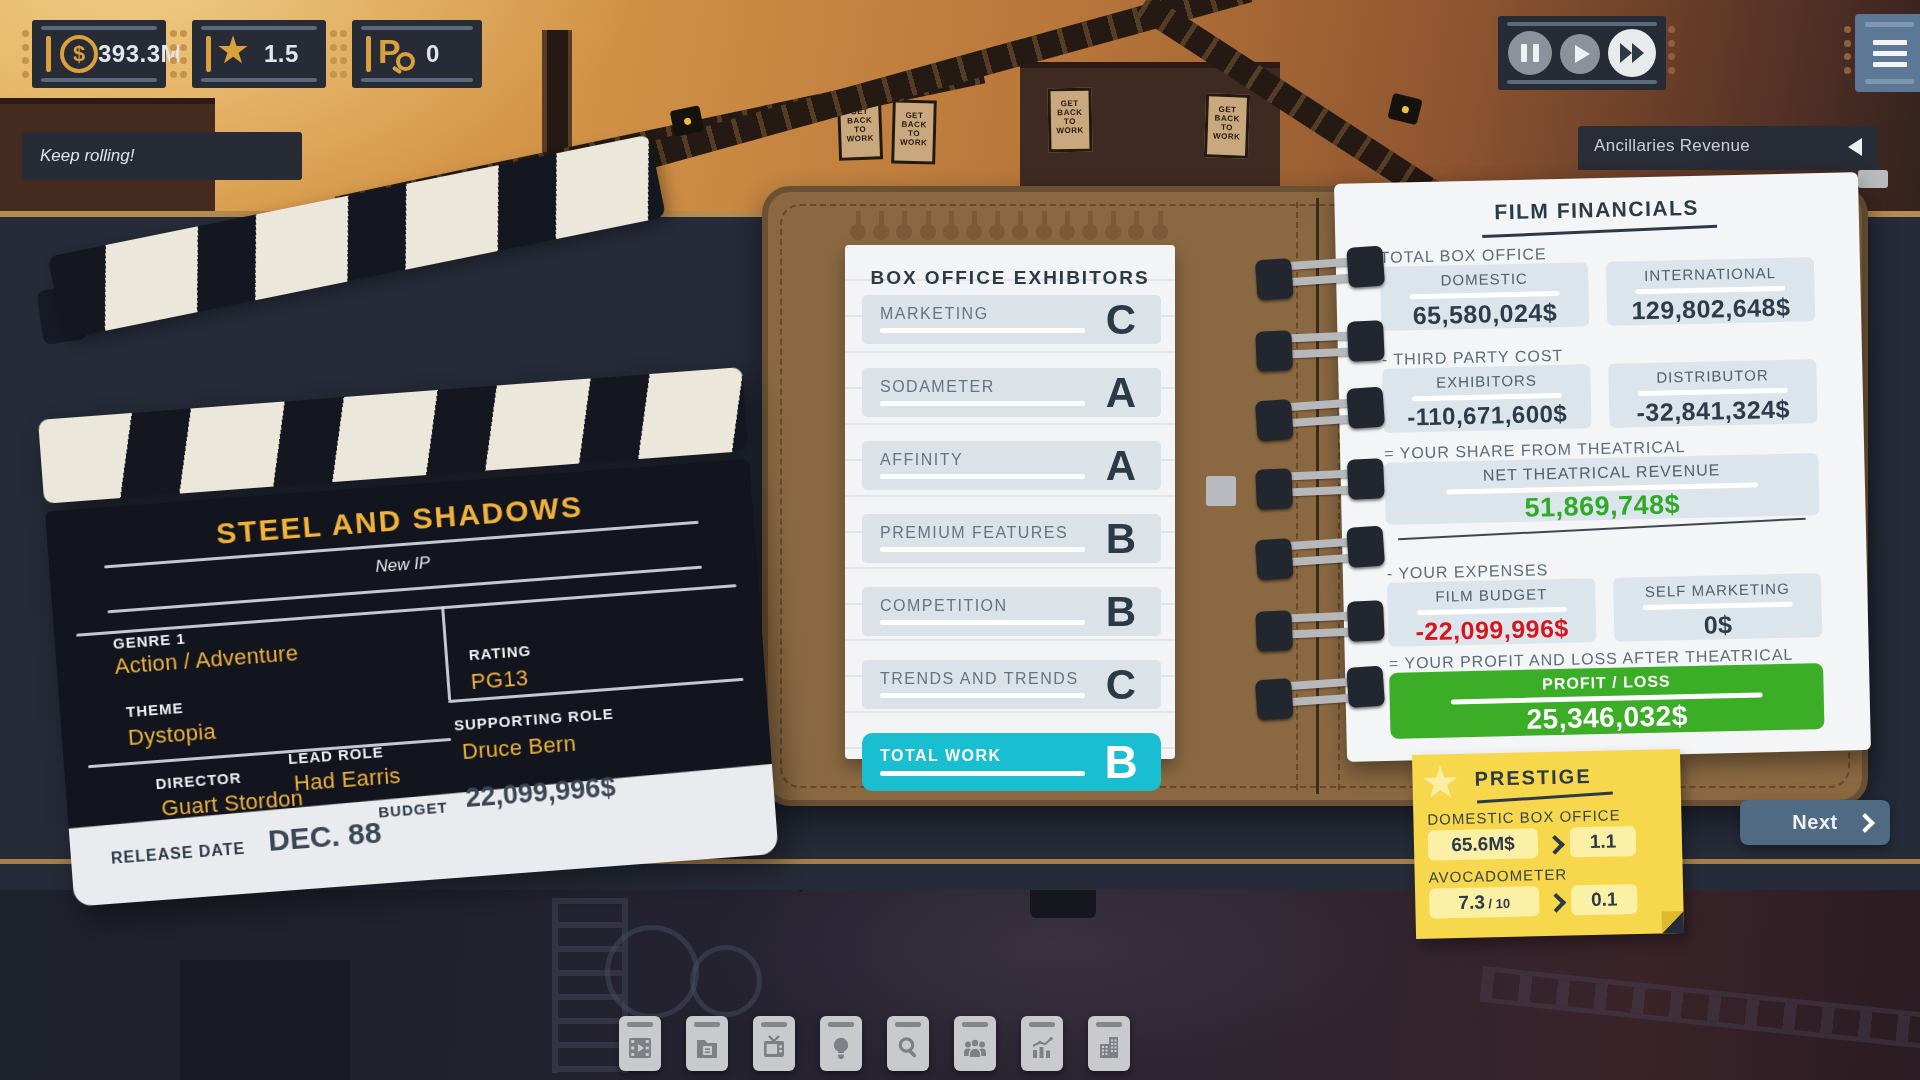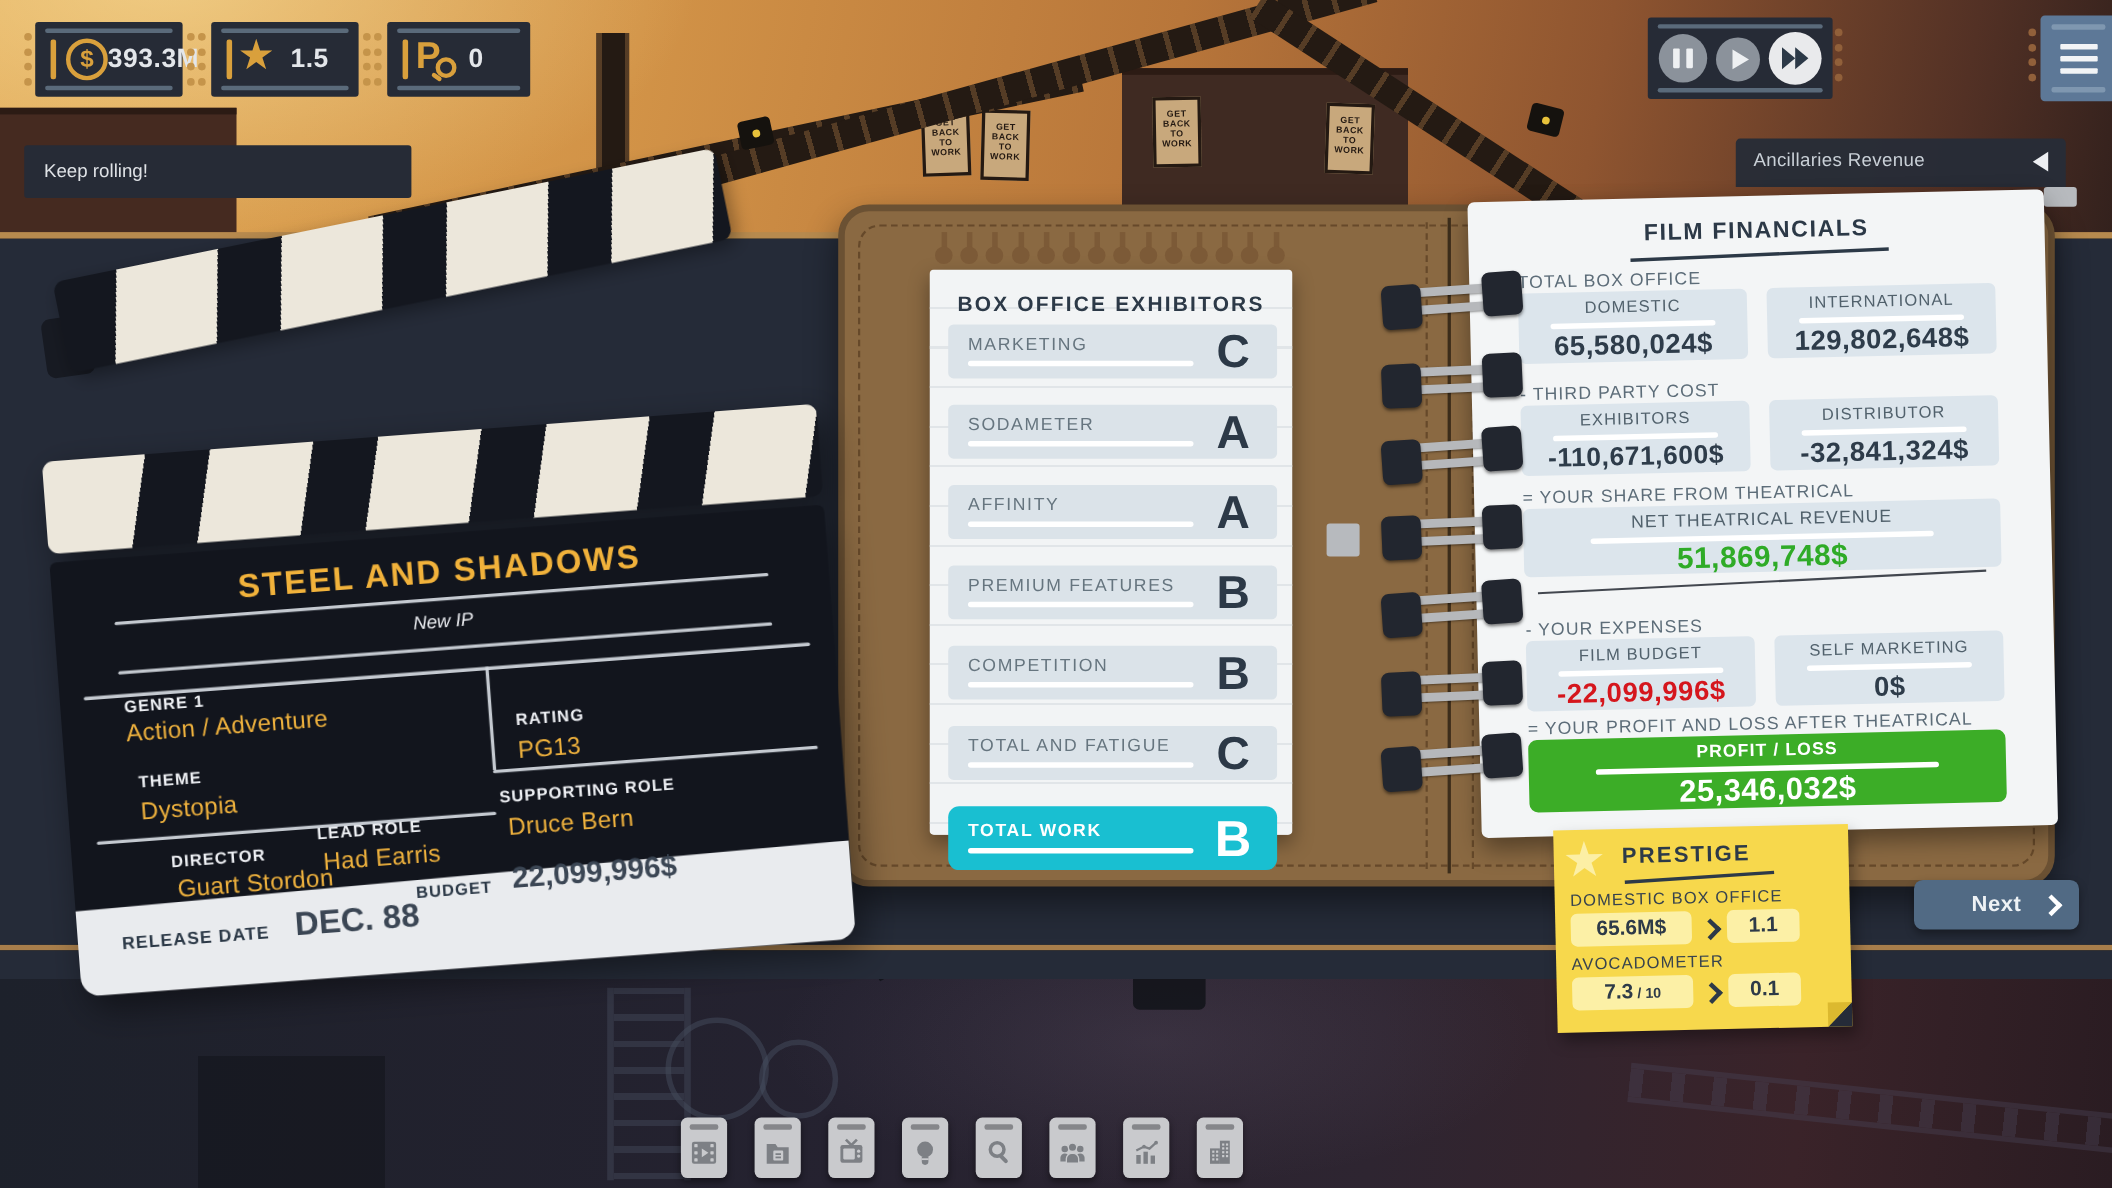--- a/index.html
+++ b/index.html
@@ -43,22 +43,22 @@
   .res-bar{position:absolute;left:14px;top:16px;width:5px;height:36px;background:#d9a03c;border-radius:2px;}
   .coin{position:absolute;left:28px;top:15px;width:30px;height:30px;border:4px solid #d9a03c;border-radius:50%;
     color:#d9a03c;font-size:22px;line-height:30px;text-align:center;}
   .hud-val{position:absolute;top:20px;font-size:24px;color:#e3e6ea;letter-spacing:.5px;}
   .star-ic{position:absolute;left:24px;top:8px;font-size:38px;color:#d9a03c;}
   .p-ic{position:absolute;left:26px;top:12px;font-size:34px;color:#d9a03c;line-height:38px;}
   .p-lens{position:absolute;left:44px;top:32px;width:11px;height:11px;border:4px solid #d9a03c;border-radius:50%;}
   .p-handle{position:absolute;left:40px;top:48px;width:10px;height:4px;background:#d9a03c;border-radius:2px;transform:rotate(35deg);}
 
   
-  .tooltip{position:absolute;left:22px;top:132px;width:352px;height:48px;background:#262b36;border-radius:3px;
-    color:#dfe2e6;font-size:17px;font-weight:400;line-height:48px;padding-left:18px;box-sizing:border-box;z-index:9;}
+  .tooltip{position:absolute;left:22px;top:132px;width:280px;height:48px;background:#262b36;border-radius:3px;
+    color:#dfe2e6;font-size:17px;font-weight:400;line-height:48px;padding-left:18px;box-sizing:border-box;z-index:9;font-style:italic;}
 
   
   .pb-ticket{position:absolute;left:1498px;top:16px;width:168px;height:74px;background:#262b36;border-radius:3px;z-index:9;}
   .pb-ticket::before,.pb-ticket::after{content:"";position:absolute;left:9px;right:9px;height:4px;background:#5a6a7a;border-radius:2px;}
   .pb-ticket::before{top:6px;}.pb-ticket::after{bottom:6px;}
   .pbtn{position:absolute;border-radius:50%;background:#8b929b;}
   .pbtn.active{background:#e9eaec;}
   .pause-b i{position:absolute;top:13px;width:6px;height:18px;background:#eef0f2;border-radius:1px;}
   .play-tri{position:absolute;left:15px;top:11px;width:0;height:0;border-left:15px solid #eef0f2;border-top:9px solid transparent;border-bottom:9px solid transparent;}
   .ff-tri{position:absolute;top:14px;width:0;height:0;border-left:12px solid #2c3947;border-top:10px solid transparent;border-bottom:10px solid transparent;}
@@ -315,21 +315,21 @@
           <span class="perf-label">PREMIUM FEATURES</span>
           <div class="perf-underline"></div>
           <span class="perf-grade">B</span>
         </div>
         <div class="perf-row">
           <span class="perf-label">COMPETITION</span>
           <div class="perf-underline"></div>
           <span class="perf-grade">B</span>
         </div>
         <div class="perf-row">
-          <span class="perf-label">TOTAL AND FATIGUE</span>
+          <span class="perf-label">TRENDS AND TRENDS</span>
           <div class="perf-underline"></div>
           <span class="perf-grade">C</span>
         </div>
         <div class="perf-row total">
           <span class="perf-label">TOTAL WORK</span>
           <div class="perf-underline"></div>
           <span class="perf-grade">B</span>
         </div>
       </div>
   </div>

